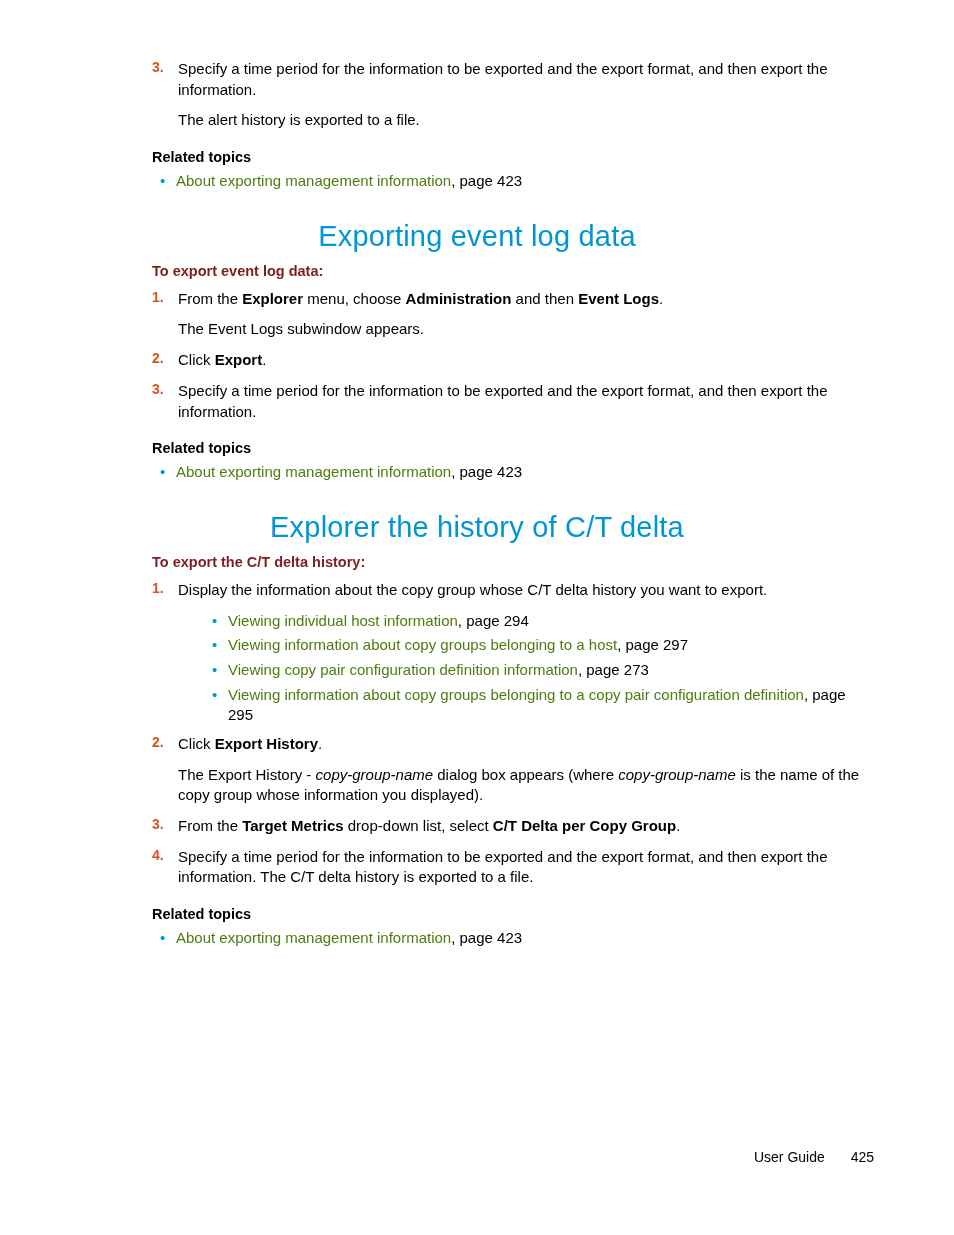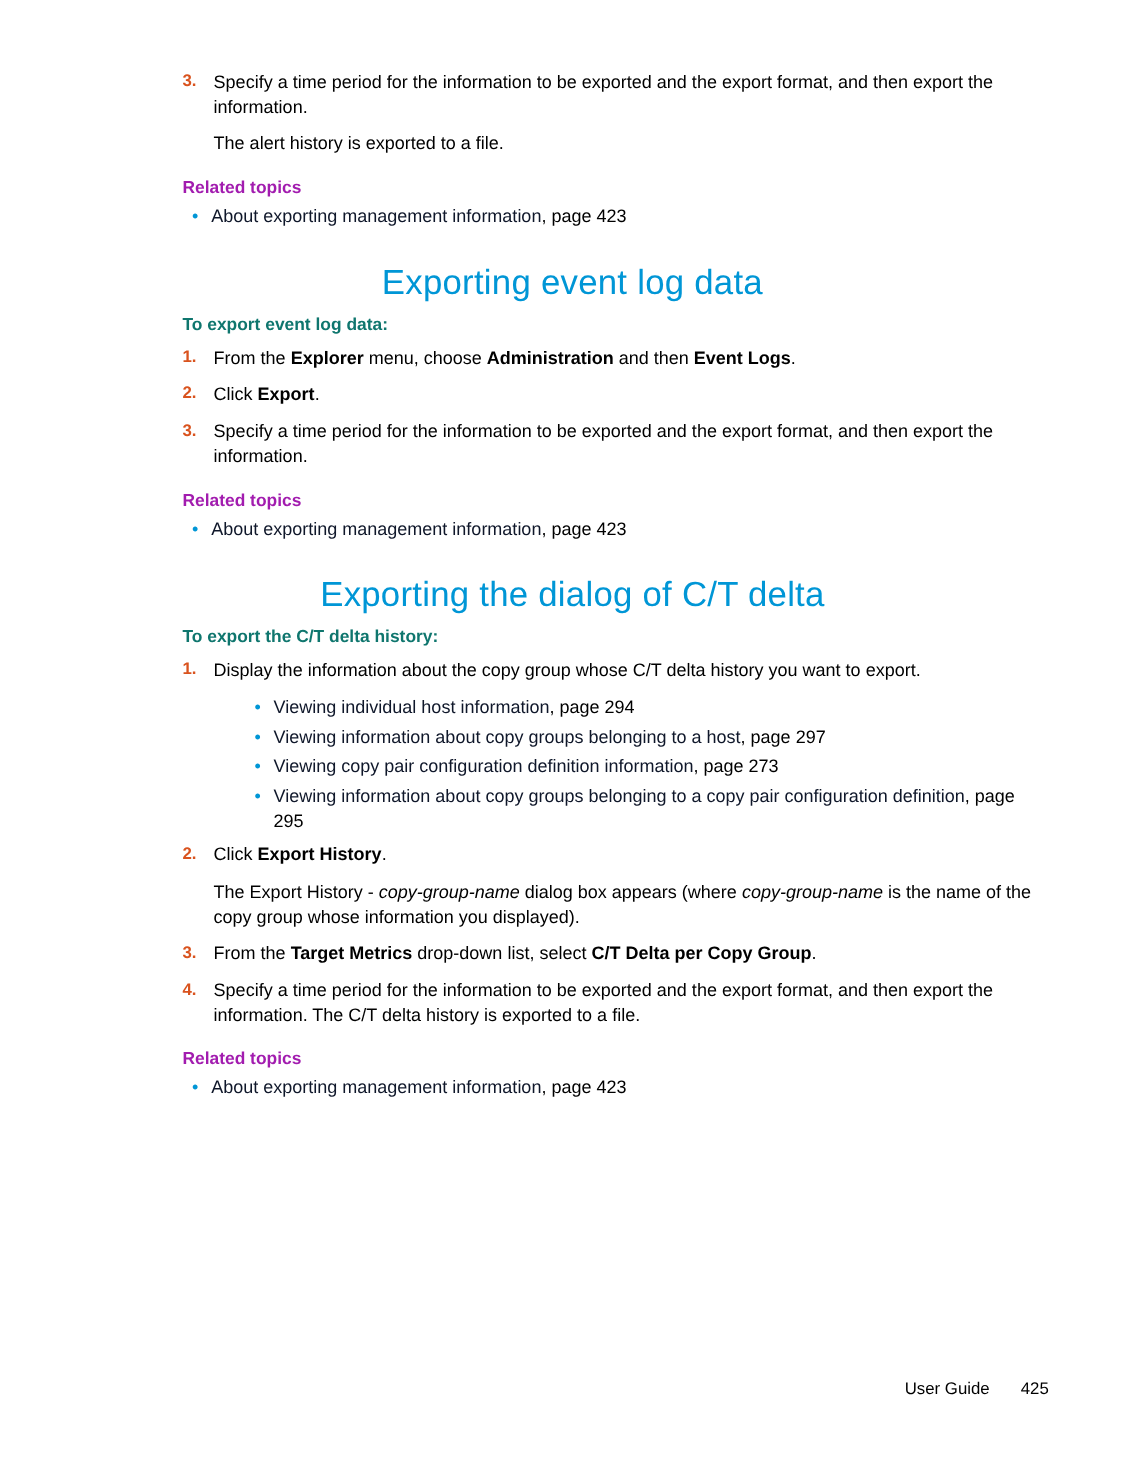--- a/index.html
+++ b/index.html
@@ -51,27 +51,27 @@
   .para {
     margin: 4px 0 10px 0;
     line-height: 1.38;
   }
   .sub-para {
     margin: 8px 0 10px 0;
     line-height: 1.38;
   }
   .boldline {
     font-weight: bold;
-    color: #a21caf;
+    color: #000000;
     margin: 18px 0 6px 0;
     font-size: 14.5px;
   }
   .procedure-title {
     font-weight: bold;
-    color: #0f766e;
+    color: #7f1d1d;
     margin: 8px 0 10px 0;
     font-size: 14.5px;
   }
   ul.bullets {
     list-style: none;
     padding: 0;
     margin: 4px 0 8px 0;
   }
   ul.bullets > li {
     padding-left: 24px;
@@ -84,21 +84,21 @@
     position: absolute;
     left: 8px;
     top: 0;
     color: #0096d6;
     font-size: 15px;
   }
   ul.bullets.sub {
     margin-left: 26px;
   }
   a.link {
-    color: #0f172a;
+    color: #4d7c0f;
     text-decoration: none;
   }
   .b { font-weight: bold; }
   .i { font-style: italic; }
   .footer {
     position: absolute;
     bottom: 70px;
     right: 80px;
     font-size: 14px;
   }
@@ -130,41 +130,42 @@
 
     <h2 class="section-title">Exporting event log data</h2>
     <div class="procedure-title">To export event log data:</div>
 
     <ol class="numbered">
       <li>
         <span class="num">1.</span>
         <div class="para">
           <span>From the </span><span class="b">Explorer</span><span> menu, choose </span><span class="b">Administration</span><span> and then </span><span class="b">Event Logs</span><span>.</span>
         </div>
+        <div class="sub-para">The Event Logs subwindow appears.</div>
       </li>
       <li>
         <span class="num">2.</span>
         <div class="para">
           <span>Click </span><span class="b">Export</span><span>.</span>
         </div>
       </li>
       <li>
         <span class="num">3.</span>
         <div class="para">Specify a time period for the information to be exported and the export format, and then export the information.</div>
       </li>
     </ol>
 
     <div class="boldline">Related topics</div>
     <ul class="bullets">
       <li>
         <a class="link">About exporting management information</a><span>, page 423</span>
       </li>
     </ul>
 
-    <h2 class="section-title">Exporting the dialog of C/T delta</h2>
+    <h2 class="section-title">Explorer the history of C/T delta</h2>
     <div class="procedure-title">To export the C/T delta history:</div>
 
     <ol class="numbered">
       <li>
         <span class="num">1.</span>
         <div class="para">Display the information about the copy group whose C/T delta history you want to export.</div>
         <ul class="bullets sub">
           <li>
             <a class="link">Viewing individual host information</a><span>, page 294</span>
           </li>

